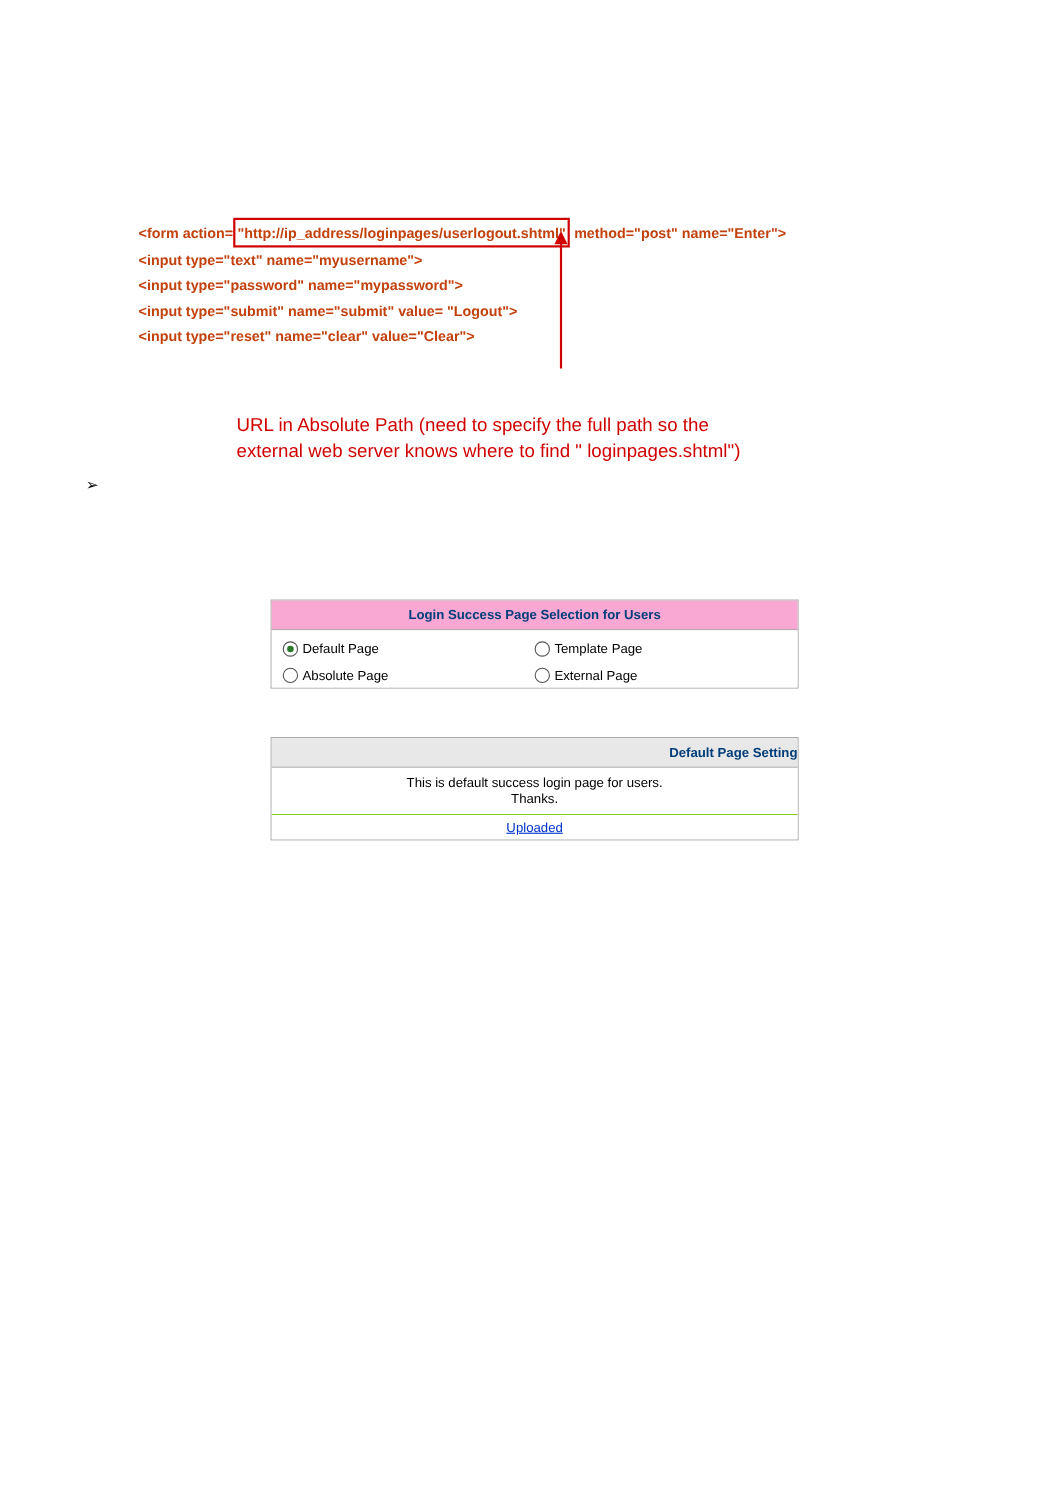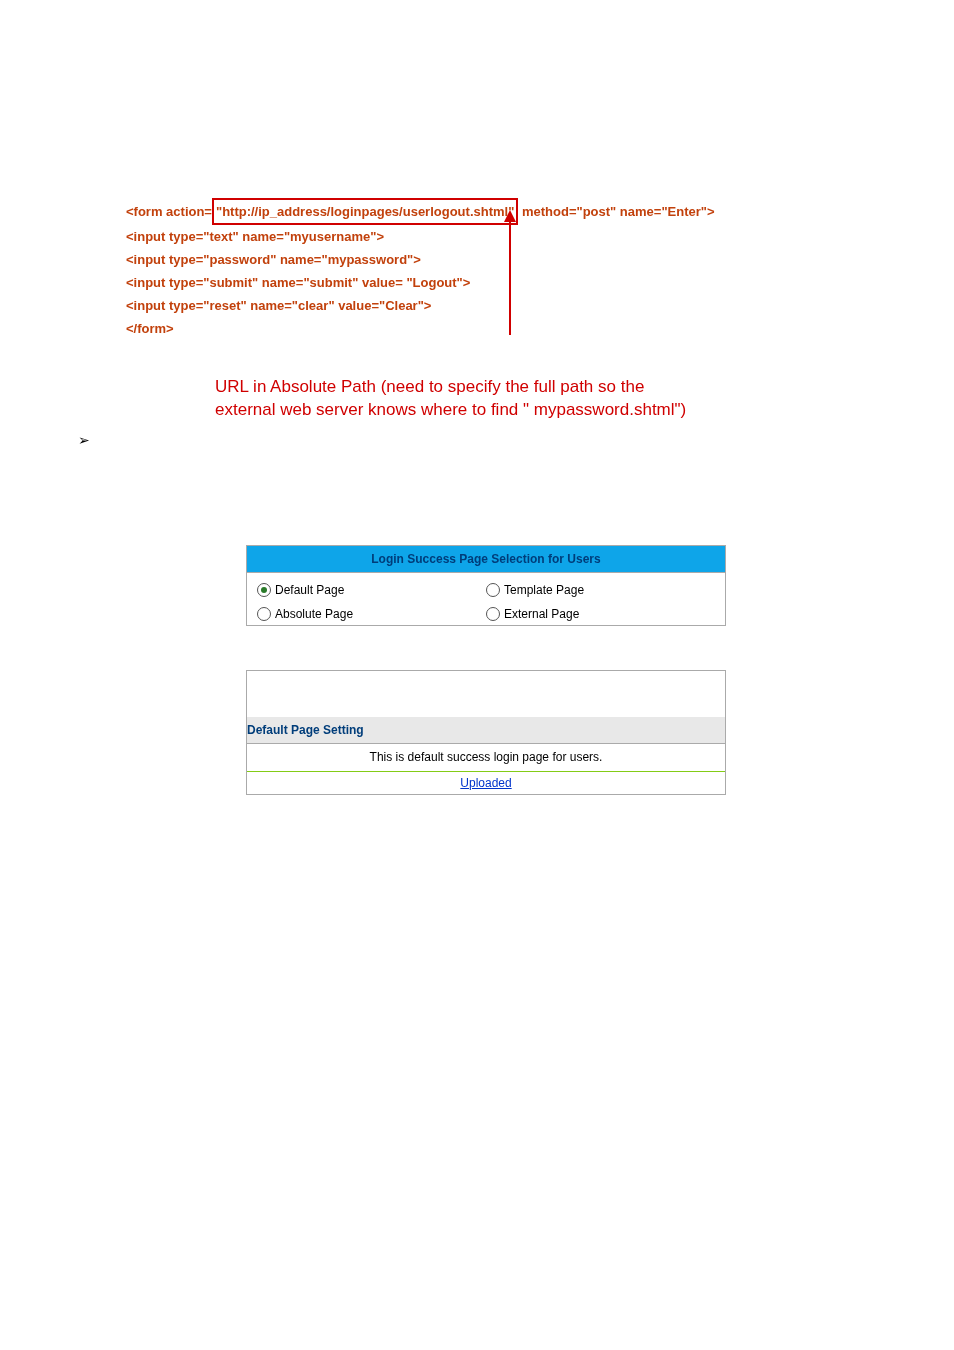--- a/index.html
+++ b/index.html
@@ -55,21 +55,21 @@
     }
     .panel1 {
       position: absolute;
       top: 545px;
       left: 246px;
       width: 478px;
       border: 1px solid #aaa;
       font-size: 12px;
     }
     .panel1-header {
-      background: #0ea5e9;
+      background: #f9a8d4;
       text-align: center;
       padding: 6px 0;
       font-size: 12px;
       font-weight: bold;
       color: #003d7a;
       border-bottom: 1px solid #aaa;
     }
     .panel1-body {
       display: flex;
       padding: 8px 10px 2px 10px;
@@ -110,27 +110,26 @@
     .panel2 {
       position: absolute;
       top: 670px;
       left: 246px;
       width: 478px;
       border: 1px solid #aaa;
       font-size: 12px;
     }
     .panel2-header {
       background: #e8e8e8;
-      text-align: left;
+      text-align: right;
       padding: 6px 0;
       font-size: 12px;
       font-weight: bold;
       color: #003d7a;
       border-bottom: 1px solid #aaa;
-      margin-top: 46px;
     }
     .panel2-body {
       text-align: center;
       padding: 6px 10px;
       font-size: 12px;
       color: #000;
       line-height: 15px;
       border-bottom: 1px solid #84cc16;
       background: #fff;
     }
@@ -150,36 +149,35 @@
 <body>
 
 <div class="code-block">
   <div class="code-line">
     <span>&lt;form action=</span><span class="red-box">"http://ip_address/loginpages/userlogout.shtml"</span><span> method="post" name="Enter"&gt;</span>
   </div>
   <div class="code-line">&lt;input type="text" name="myusername"&gt;</div>
   <div class="code-line">&lt;input type="password" name="mypassword"&gt;</div>
   <div class="code-line">&lt;input type="submit" name="submit" value= "Logout"&gt;</div>
   <div class="code-line">&lt;input type="reset" name="clear" value="Clear"&gt;</div>
-  <div class="code-line">&lt;/form&gt;</div>
 </div>
 
 <svg class="arrow-svg" width="40" height="130">
   <defs>
     <marker id="arrowhead" markerWidth="8" markerHeight="8" refX="4" refY="2" orient="auto">
       <polygon points="0 0, 8 2, 0 4" fill="#d00000" transform="rotate(180 4 2)"></polygon>
     </marker>
   </defs>
   <line x1="10" y1="125" x2="10" y2="8" stroke="#d00000" stroke-width="2"></line>
   <polygon points="10,0 4,12 16,12" fill="#d00000"></polygon>
 </svg>
 
 <div class="annotation-text">
   <div>URL in Absolute Path (need to specify the full path so the</div>
-  <div>external web server knows where to find " mypassword.shtml")</div>
+  <div>external web server knows where to find " loginpages.shtml")</div>
 </div>
 
 <div class="bullet">➢</div>
 
 <div class="panel1">
   <div class="panel1-header">Login Success Page Selection for Users</div>
   <div class="panel1-body">
     <div class="panel1-col">
       <div class="radio-item">
         <span class="radio-circle selected"></span>
@@ -200,17 +198,18 @@
         <span>External Page</span>
       </div>
     </div>
   </div>
 </div>
 
 <div class="panel2">
   <div class="panel2-header">Default Page Setting</div>
   <div class="panel2-body">
     <div>This is default success login page for users.</div>
+    <div>Thanks.</div>
   </div>
   <div class="panel2-footer">
     <span class="preview-link">Uploaded</span>
   </div>
 </div>
 
 </body></html>

